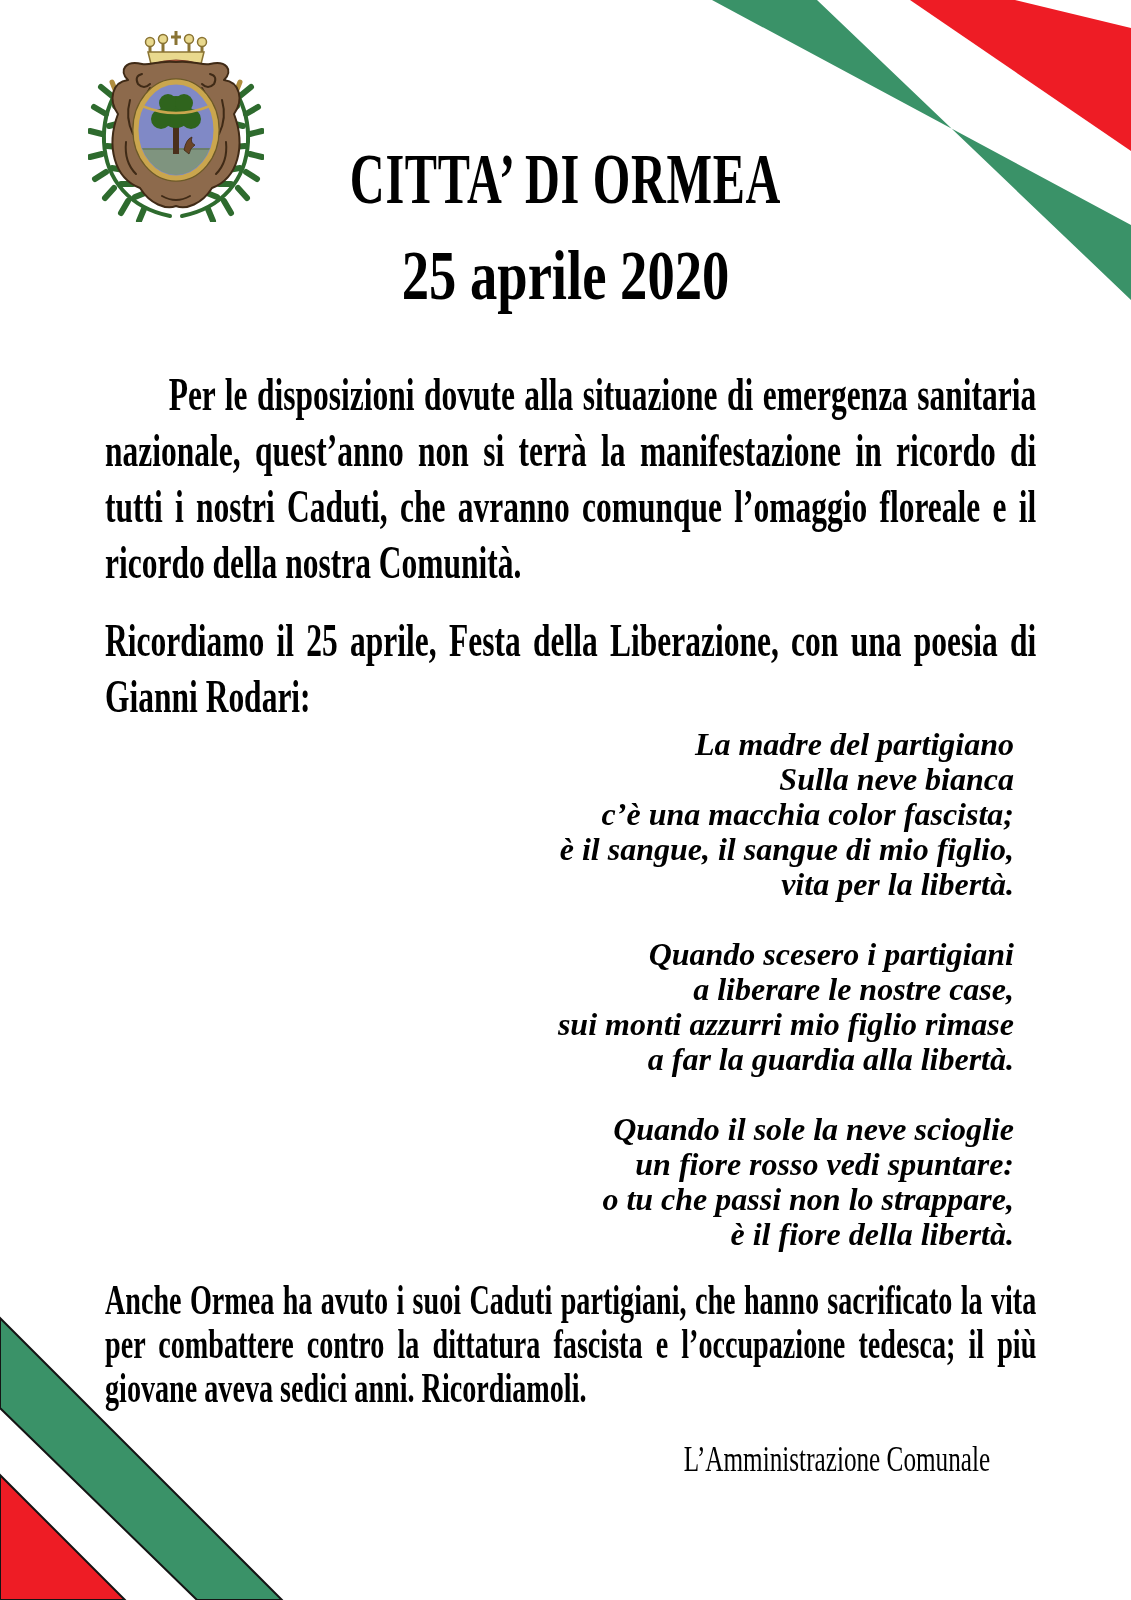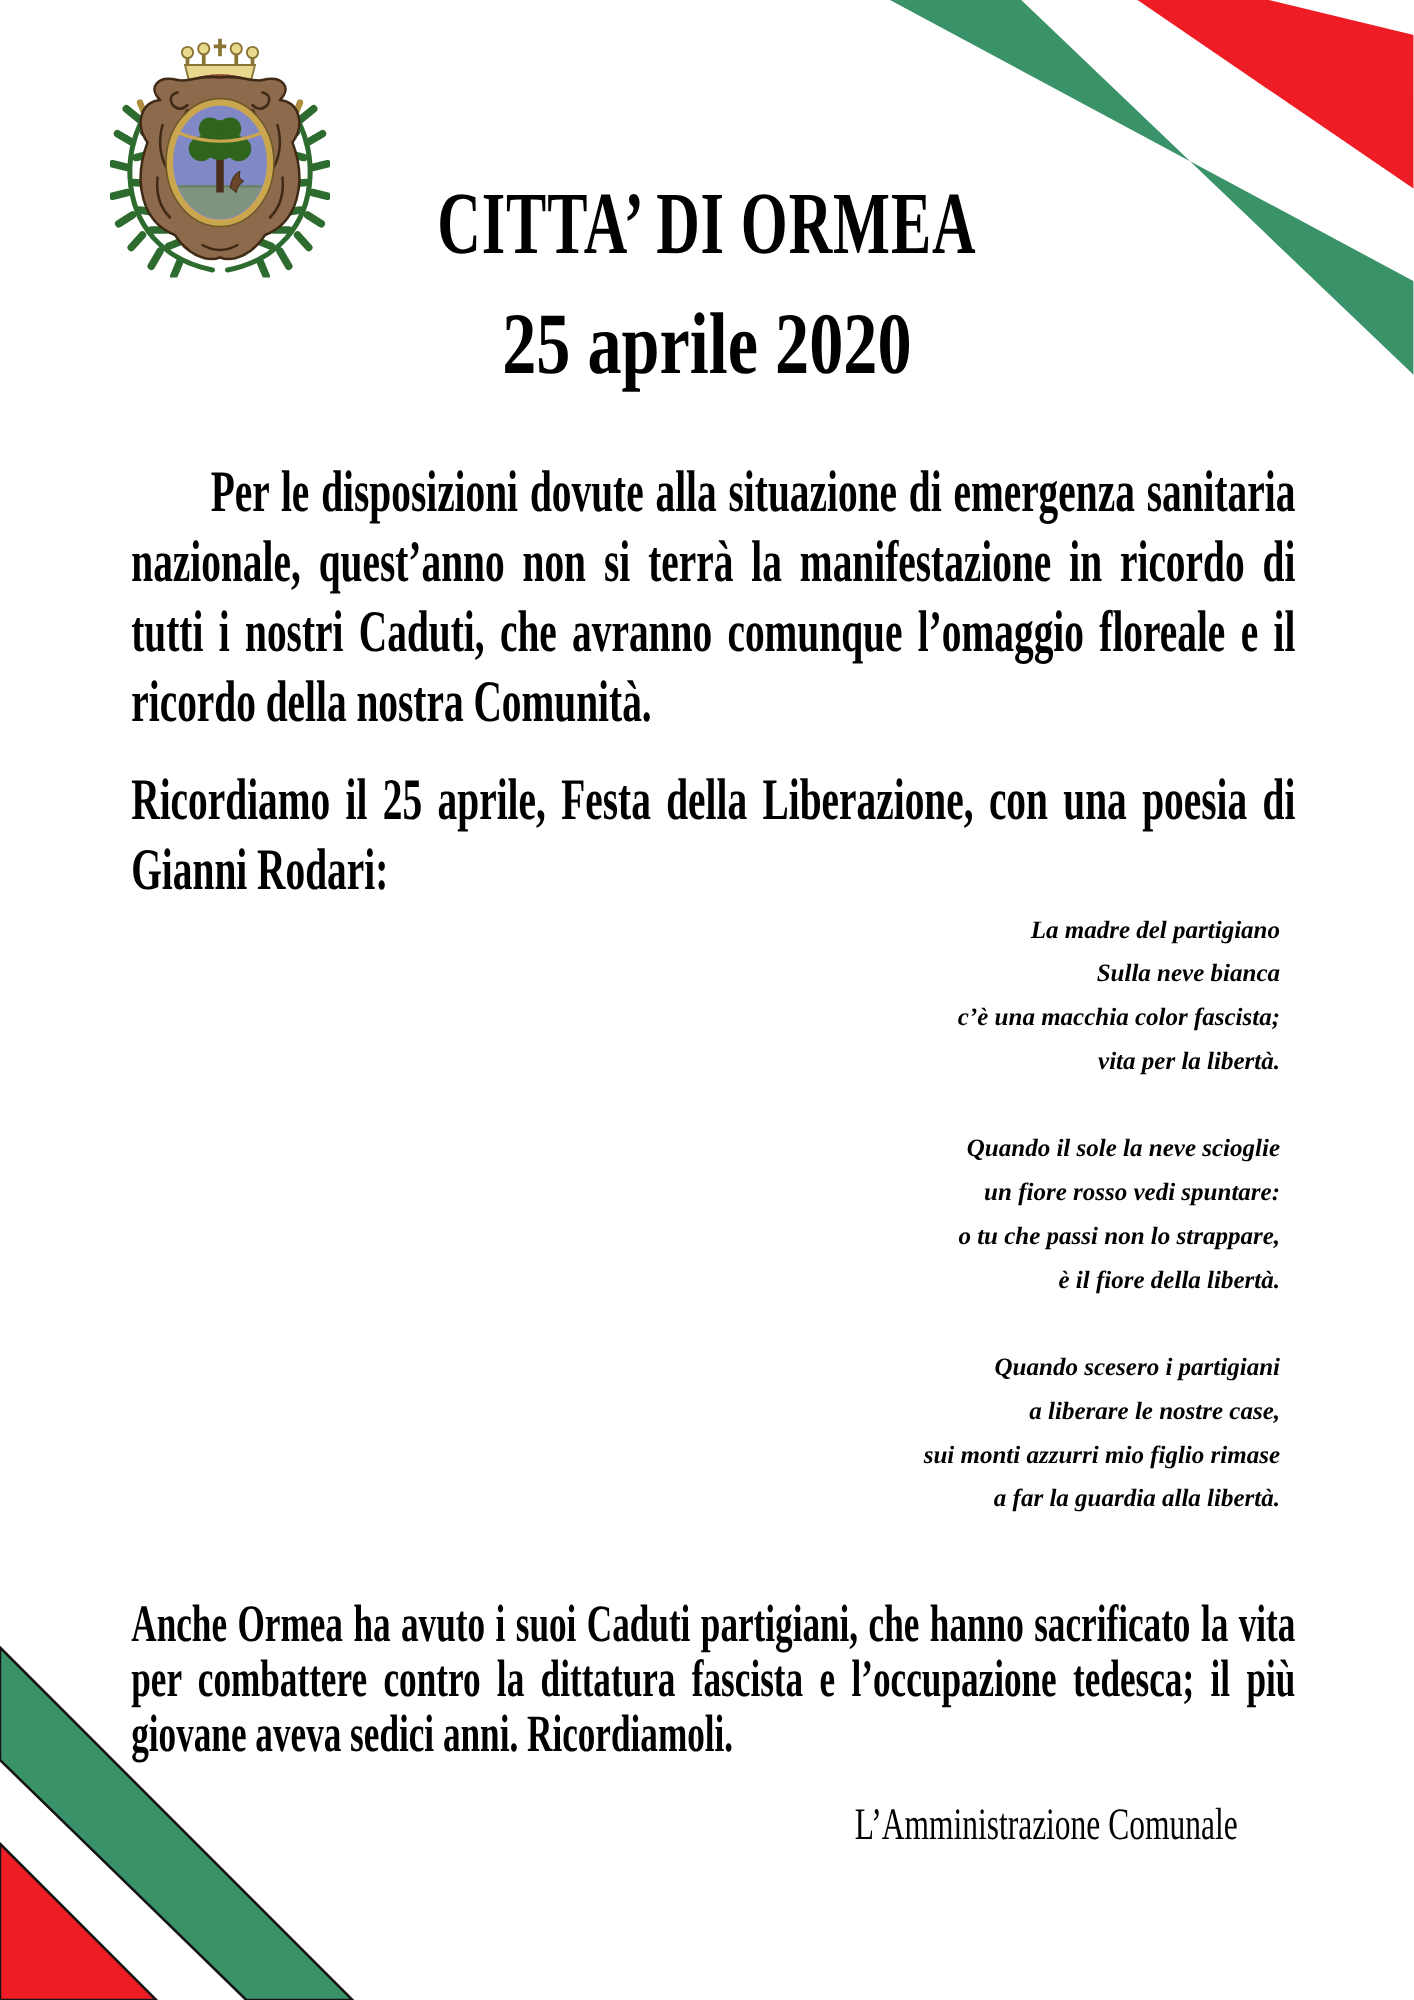--- a/index.html
+++ b/index.html
@@ -24,22 +24,22 @@
   .para{
     position:absolute;left:105px;width:1390px;z-index:2;
     font-size:47px;line-height:56px;font-weight:700;
     transform:scaleX(0.67);transform-origin:0 0;
     text-align:justify;
   }
   .para-intro{top:366px;text-indent:95px;}
   .para-lead{top:612px;}
   .para-closing{top:1278px;font-size:42px;line-height:44px;width:1390px;}
   .poem{
-    position:absolute;right:107px;top:727px;width:620px;z-index:2;
-    text-align:right;font-size:20px;line-height:35px;font-style:italic;
+    position:absolute;right:117px;top:727px;width:620px;z-index:2;
+    text-align:right;font-size:32px;line-height:35px;font-style:italic;
   }
   .poem-title{font-weight:700;}
   .stanza{margin:0;font-weight:bold;}
   .stanza + .stanza{margin-top:35px;}
   .signature{
     position:absolute;left:437px;top:1439px;width:800px;z-index:2;
     text-align:center;font-size:36px;line-height:40px;font-weight:400;
     transform:scaleX(0.70);transform-origin:50% 0;white-space:nowrap;
   }
 </style>
@@ -157,33 +157,34 @@
   <div class="para para-intro">Per le disposizioni dovute alla situazione di emergenza sanitaria nazionale, quest’anno non si terrà la manifestazione in ricordo di tutti i nostri Caduti, che avranno comunque l’omaggio floreale e il ricordo della nostra Comunità.</div>
 
   <div class="para para-lead">Ricordiamo il 25 aprile, Festa della Liberazione, con una poesia di Gianni Rodari:</div>
 
   <div class="poem">
     <div class="poem-title">La madre del partigiano</div>
     <div>
         <div class="stanza">
           <div class="poem-line">Sulla neve bianca</div>
           <div class="poem-line">c’è una macchia color fascista;</div>
+          <div class="poem-line">è il sangue, il sangue di mio figlio,</div>
           <div class="poem-line">vita per la libertà.</div>
+        </div>
+        <div class="stanza">
+          <div class="poem-line">Quando scesero i partigiani</div>
+          <div class="poem-line">a liberare le nostre case,</div>
+          <div class="poem-line">sui monti azzurri mio figlio rimase</div>
+          <div class="poem-line">a far la guardia alla libertà.</div>
         </div>
         <div class="stanza">
           <div class="poem-line">Quando il sole la neve scioglie</div>
           <div class="poem-line">un fiore rosso vedi spuntare:</div>
           <div class="poem-line">o tu che passi non lo strappare,</div>
           <div class="poem-line">è il fiore della libertà.</div>
-        </div>
-        <div class="stanza">
-          <div class="poem-line">Quando scesero i partigiani</div>
-          <div class="poem-line">a liberare le nostre case,</div>
-          <div class="poem-line">sui monti azzurri mio figlio rimase</div>
-          <div class="poem-line">a far la guardia alla libertà.</div>
         </div>
       </div>
   </div>
 
   <div class="para para-closing">Anche Ormea ha avuto i suoi Caduti partigiani, che hanno sacrificato la vita per combattere contro la dittatura fascista e l’occupazione tedesca; il più giovane aveva sedici anni. Ricordiamoli.</div>
 
   <div class="signature">L’Amministrazione Comunale</div>
 
 </div>
 

